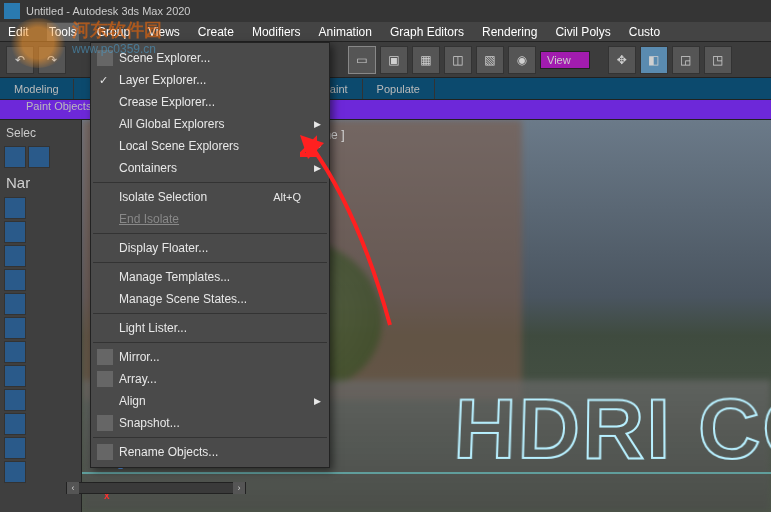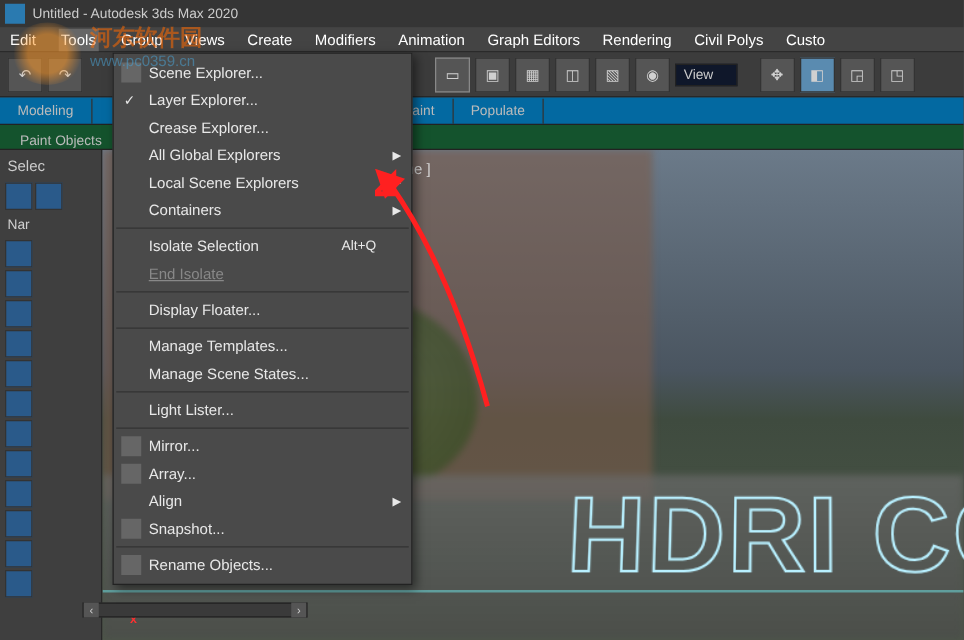--- a/index.html
+++ b/index.html
@@ -7,28 +7,28 @@
 .titlebar { height: 22px; background: #353535; display: flex; align-items: center; padding-left: 4px; font-size: 11px; color: #ccc; }
 .titlebar .icon { width: 16px; height: 16px; background: #2a7ab0; margin-right: 6px; }
 .menubar { height: 20px; background: #444; display: flex; align-items: center; padding: 0 8px; gap: 18px; border-bottom: 1px solid #222; }
 .menubar span { color: #ffffff; cursor: default; font-size: 12px; }
 .menubar span.hl { background: #666; padding: 2px 2px; }
 .toolbar { height: 36px; background: #3c3c3c; display: flex; align-items: center; padding: 0 6px; gap: 4px; border-bottom: 1px solid #222; }
 .tbtn { width: 28px; height: 28px; background: #555; border: 1px solid #333; display: inline-flex; align-items: center; justify-content: center; }
 .tbtn.active { background: #5a8bb0; }
 .tbtn.sel { border: 1px solid #888; }
 .toolbar .sep { width: 10px; }
-.toolbar .dd { background: #0f172a; border: 1px solid #222; padding: 2px 18px 2px 6px; font-size: 11px; color: #ccc; }
-.ribbon { height: 22px; background: #0369a1; display: flex; align-items: center; border-bottom: 1px solid #222; }
+.toolbar .dd { background: #a21caf; border: 1px solid #222; padding: 2px 18px 2px 6px; font-size: 11px; color: #ccc; }
+.ribbon { height: 22px; background: #0c4a6e; display: flex; align-items: center; border-bottom: 1px solid #222; }
 .ribbon .tab { padding: 4px 14px; font-size: 11px; border-right: 1px solid #333; color: #bbb; }
-.pstrip { height: 20px; background: #14532d; display: flex; align-items: flex-end; padding-left: 16px; font-size: 11px; color: #bbb; border-bottom: 1px solid #222; }
+.pstrip { height: 20px; background: #6d28d9; display: flex; align-items: flex-start; padding-left: 26px; font-size: 11px; color: #bbb; border-bottom: 1px solid #222; }
 .main { display: flex; height: calc(100% - 120px); }
 .leftcol { width: 82px; background: #3f3f3f; border-right: 1px solid #222; display: flex; flex-direction: column; }
 .leftcol .hdr { font-size: 12px; padding: 6px 6px 2px; color: #ccc; }
-.leftcol .sub { font-size: 11px; padding: 2px 6px; }
+.leftcol .sub { font-size: 15px; padding: 2px 6px; }
 .leftcol .icns { display: flex; flex-direction: column; gap: 2px; padding: 4px; }
 .leftcol .irow { display: flex; gap: 2px; }
 .leftcol .ic { width: 22px; height: 22px; background: #555; border: 1px solid #333; }
 .leftcol .ic.b { background: #2a5a8a; }
 .viewport { flex: 1; position: relative; background: linear-gradient(180deg,#6b7a89 0%,#4a5560 45%,#3f4b3f 55%,#4d5848 100%); overflow: hidden; }
 .viewport .blur { position: absolute; inset: 0; filter: blur(3px); }
 .viewport .building { position: absolute; left: 0; top: 0; width: 440px; height: 280px; background: #7a5a4a; opacity: .6; }
 .viewport .bush { position: absolute; left: 140px; top: 120px; width: 160px; height: 150px; background: radial-gradient(circle,#3a5a2a 30%,#2a4a1a 80%); border-radius: 50% 60% 50% 60%; opacity: .55; }
 .viewport .ground { position: absolute; left: 0; top: 260px; right: 0; bottom: 0; background: linear-gradient(180deg,#6a6a6a,#4a4a4a); opacity: .7; }
 .vp-label { position: absolute; left: 14px; top: 8px; color: #d8d8d8; font-size: 12px; }

